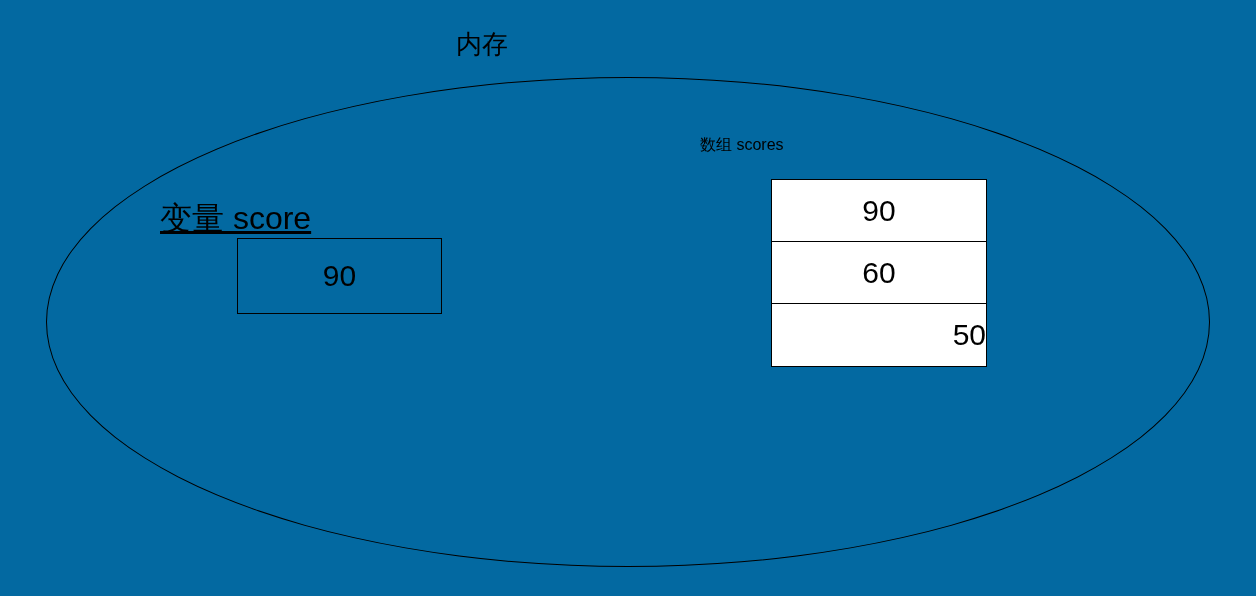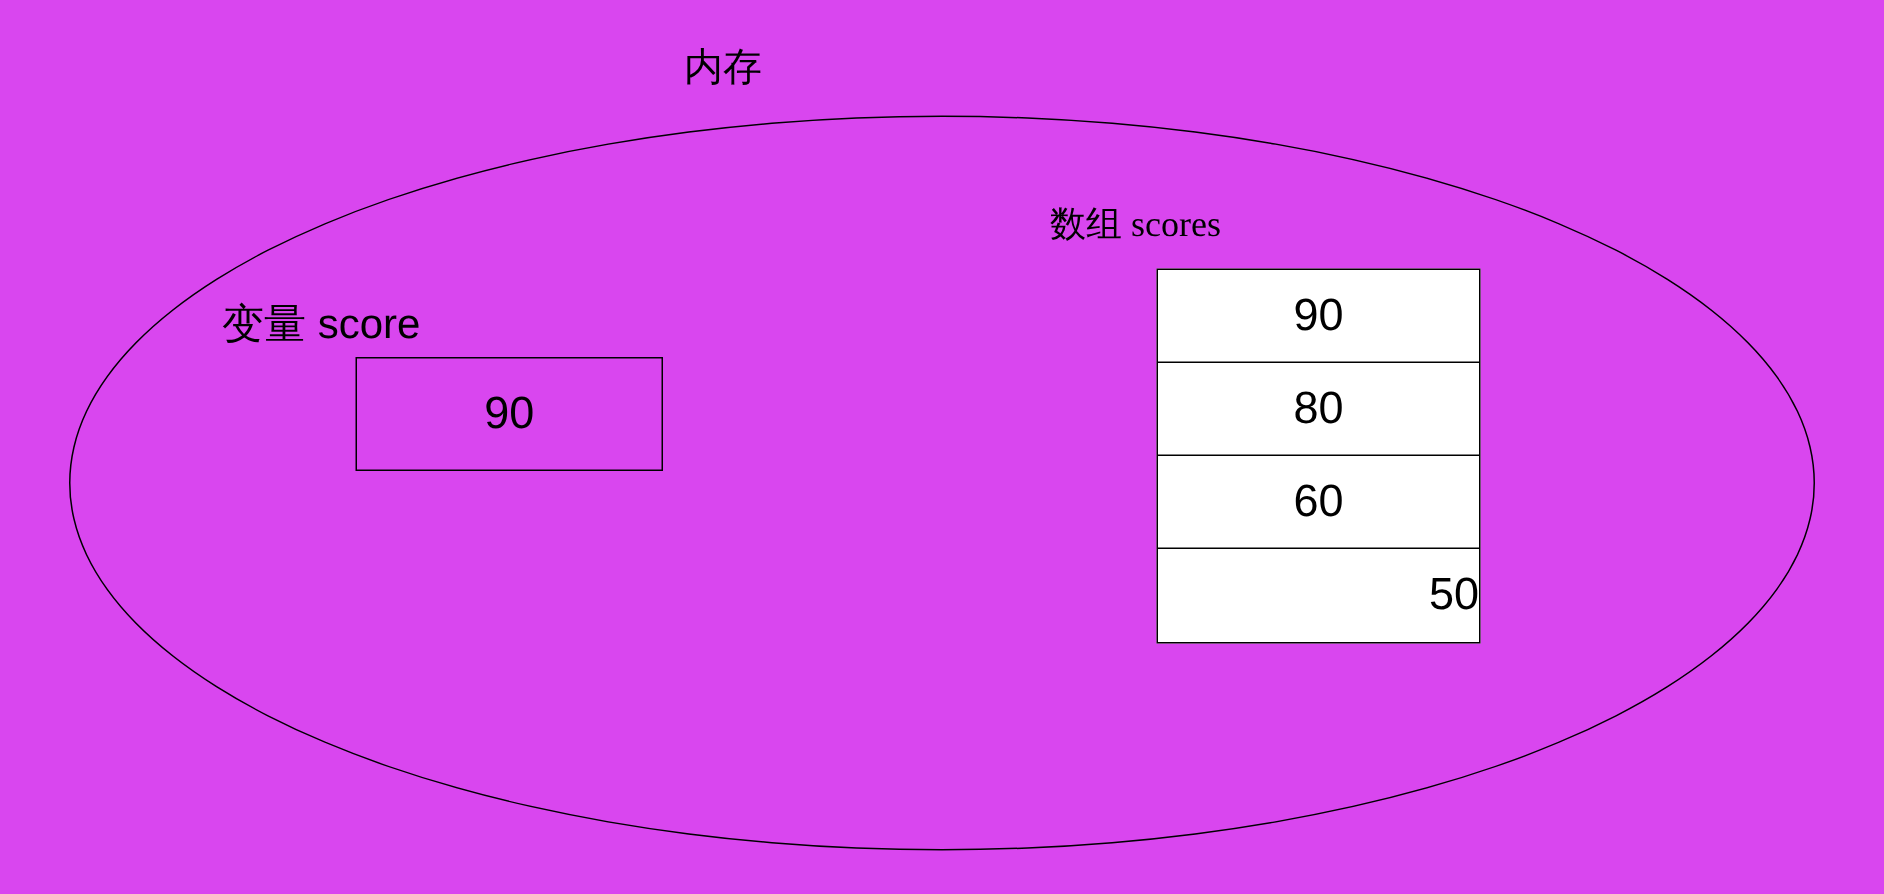--- a/index.html
+++ b/index.html
@@ -5,21 +5,21 @@
   * { margin: 0; padding: 0; box-sizing: border-box; }
   html, body { background: #ffffff; }
   body {
     font-family: "Liberation Sans", "DejaVu Sans", sans-serif;
     color: #000000;
   }
   .stage {
     position: relative;
     width: 1256px;
     height: 596px;
-    background: #d946ef;
+    background: #0369a1;
     overflow: hidden;
   }
   .memory-ellipse {
     position: absolute;
     left: 46px;
     top: 77px;
     width: 1164px;
     height: 490px;
     border: 1px solid #000000;
     border-radius: 50%;
@@ -27,46 +27,46 @@
   .diagram-title {
     position: absolute;
     left: 456px;
     top: 29px;
     font-size: 26px;
     line-height: 1.2;
     white-space: nowrap;
   }
   .var-label {
     position: absolute;
-    left: 148px;
+    left: 160px;
     top: 198px;
-    font-size: 28px;
+    font-size: 32px;
     line-height: 1.25;
     white-space: nowrap;
+    text-decoration: underline;
   }
   .var-box {
     position: absolute;
     left: 237px;
     top: 238px;
     width: 205px;
     height: 76px;
     border: 1px solid #000000;
     display: flex;
     align-items: center;
     justify-content: center;
     font-size: 30px;
   }
   .arr-label {
     position: absolute;
     left: 700px;
     top: 135px;
-    font-size: 24px;
+    font-size: 16px;
     line-height: 1.25;
     white-space: nowrap;
-    font-family: Liberation Serif, serif;
   }
   .arr-stack {
     position: absolute;
     left: 771px;
     top: 179px;
     width: 216px;
     border: 1px solid #000000;
     background: #ffffff;
   }
   .arr-cell {
@@ -97,23 +97,20 @@
     <span>90</span>
   </div>
 
   <div class="arr-label">数组 scores</div>
 
   <div class="arr-stack">
     <div class="arr-cell">
       <span>90</span>
     </div>
     <div class="arr-cell">
-      <span>80</span>
-    </div>
-    <div class="arr-cell">
       <span>60</span>
     </div>
     <div class="arr-cell">
       <span>50</span>
     </div>
   </div>
 
 </div>
 
 </body></html>

